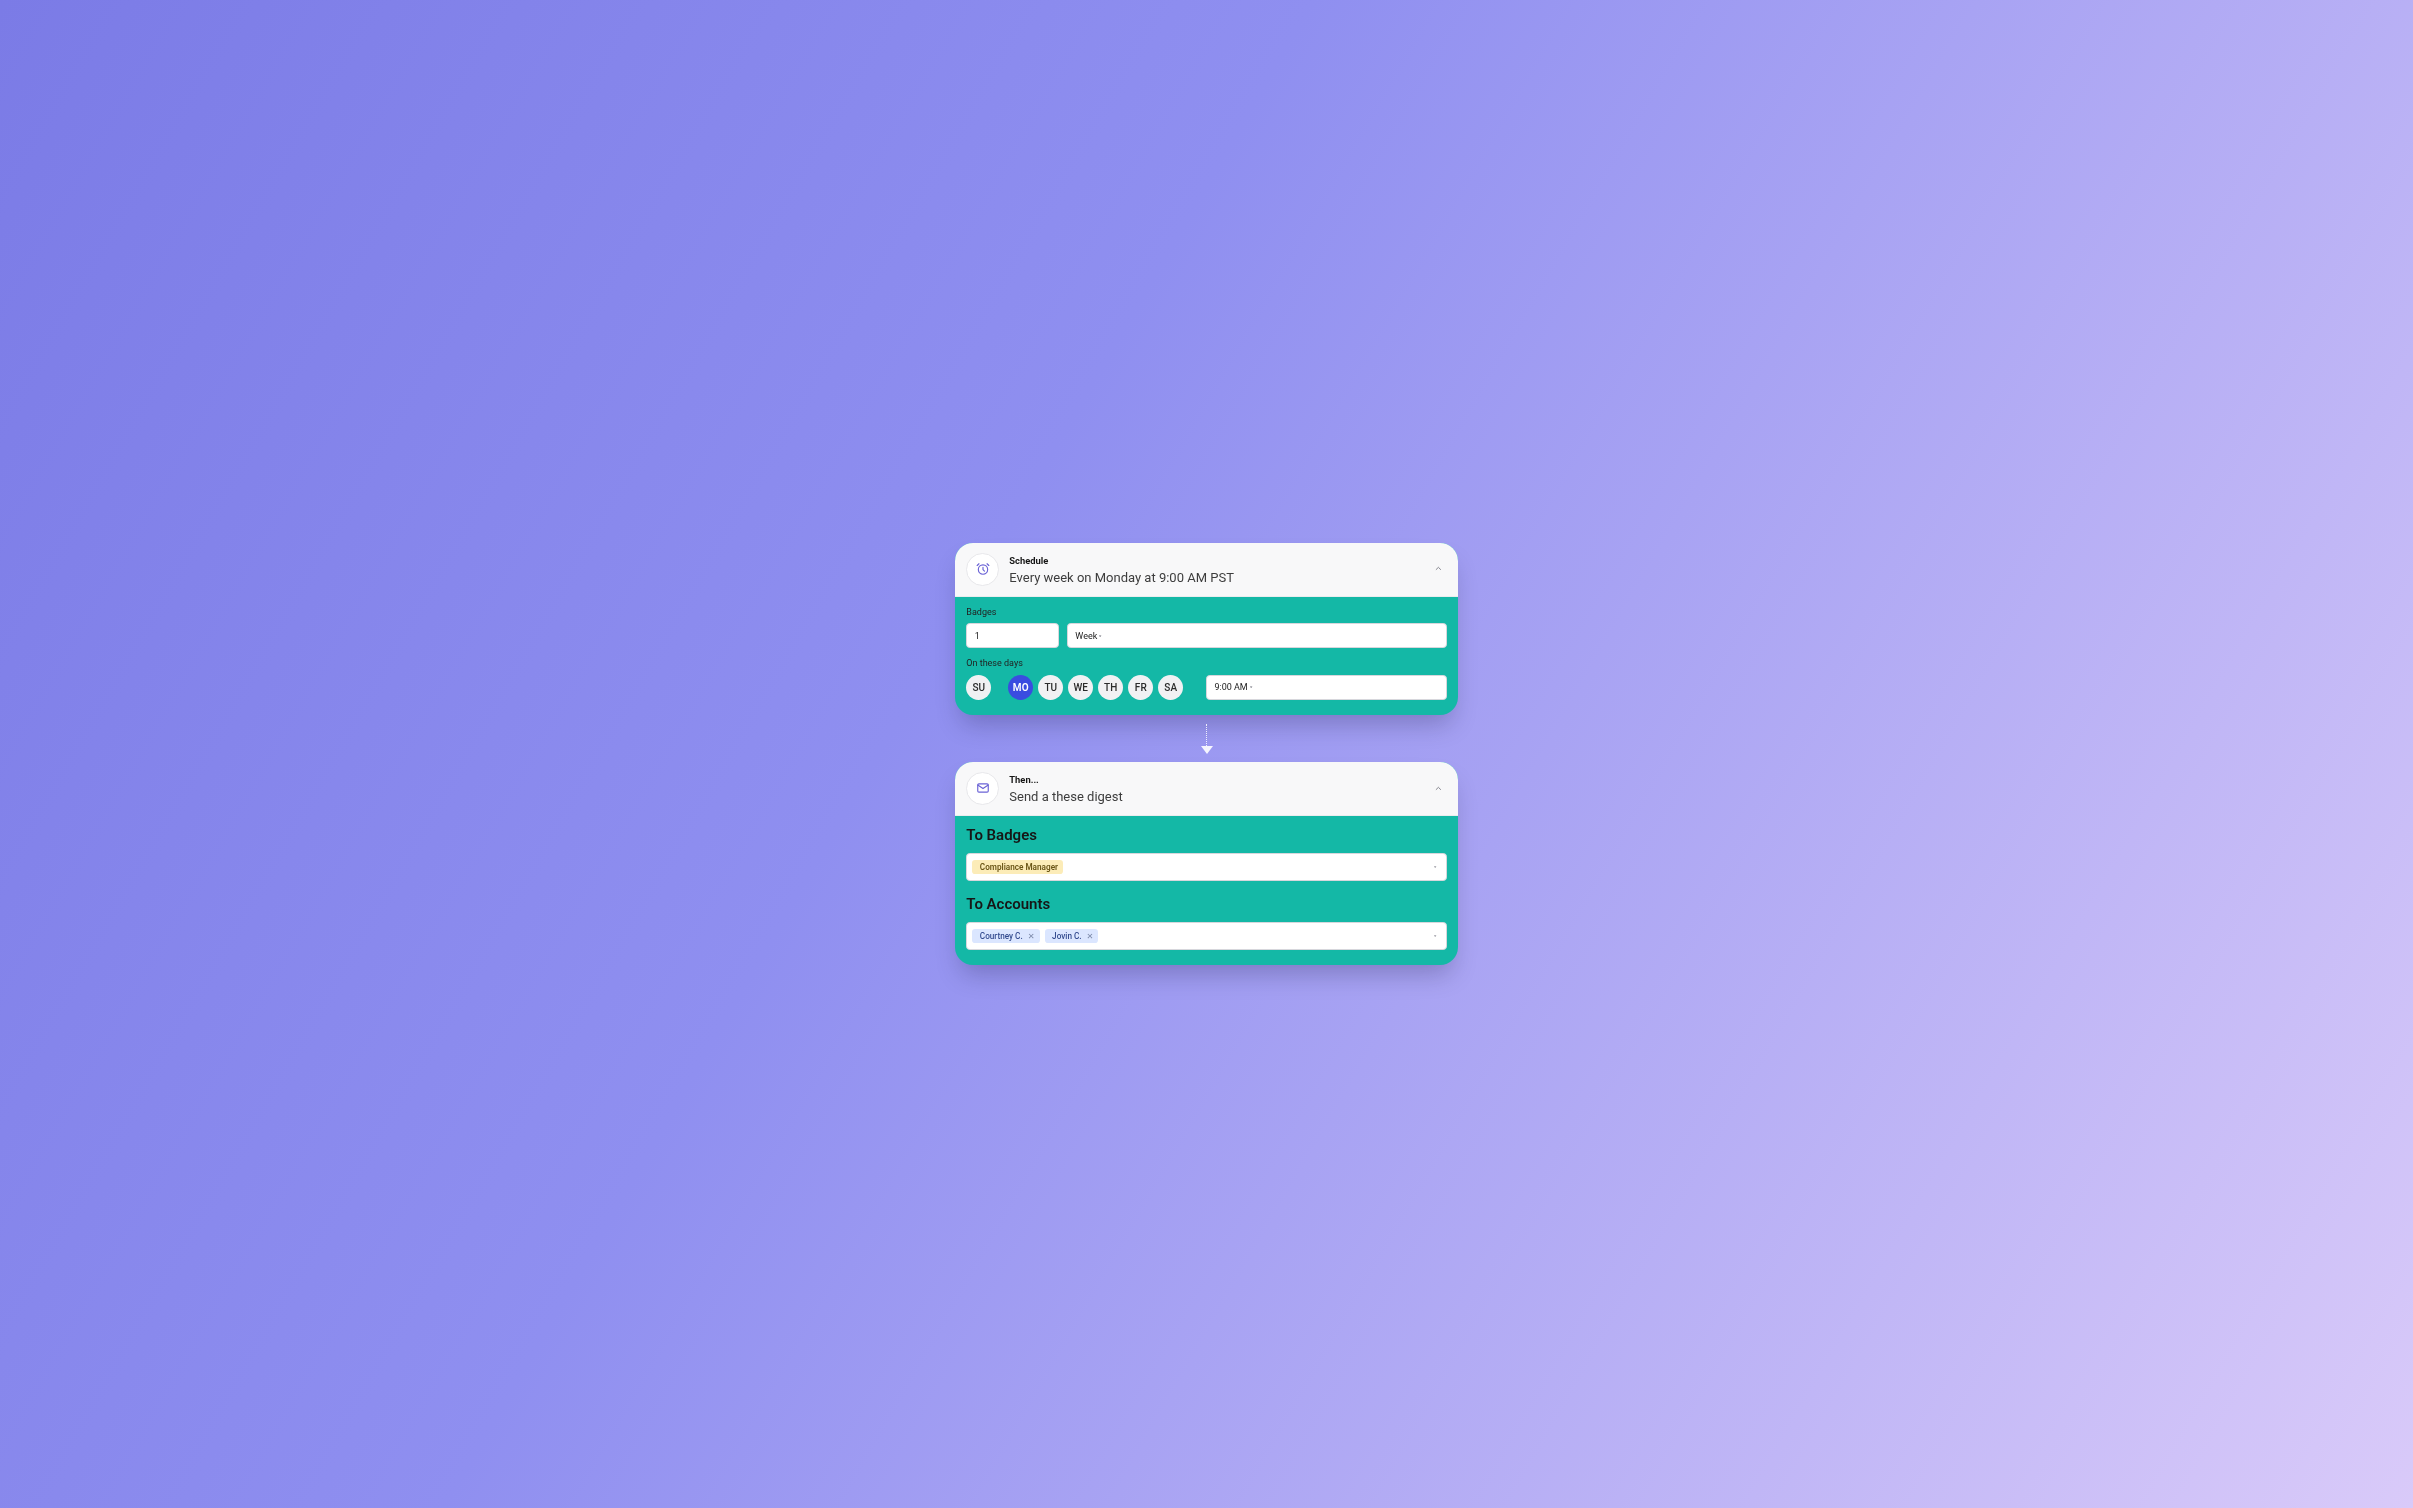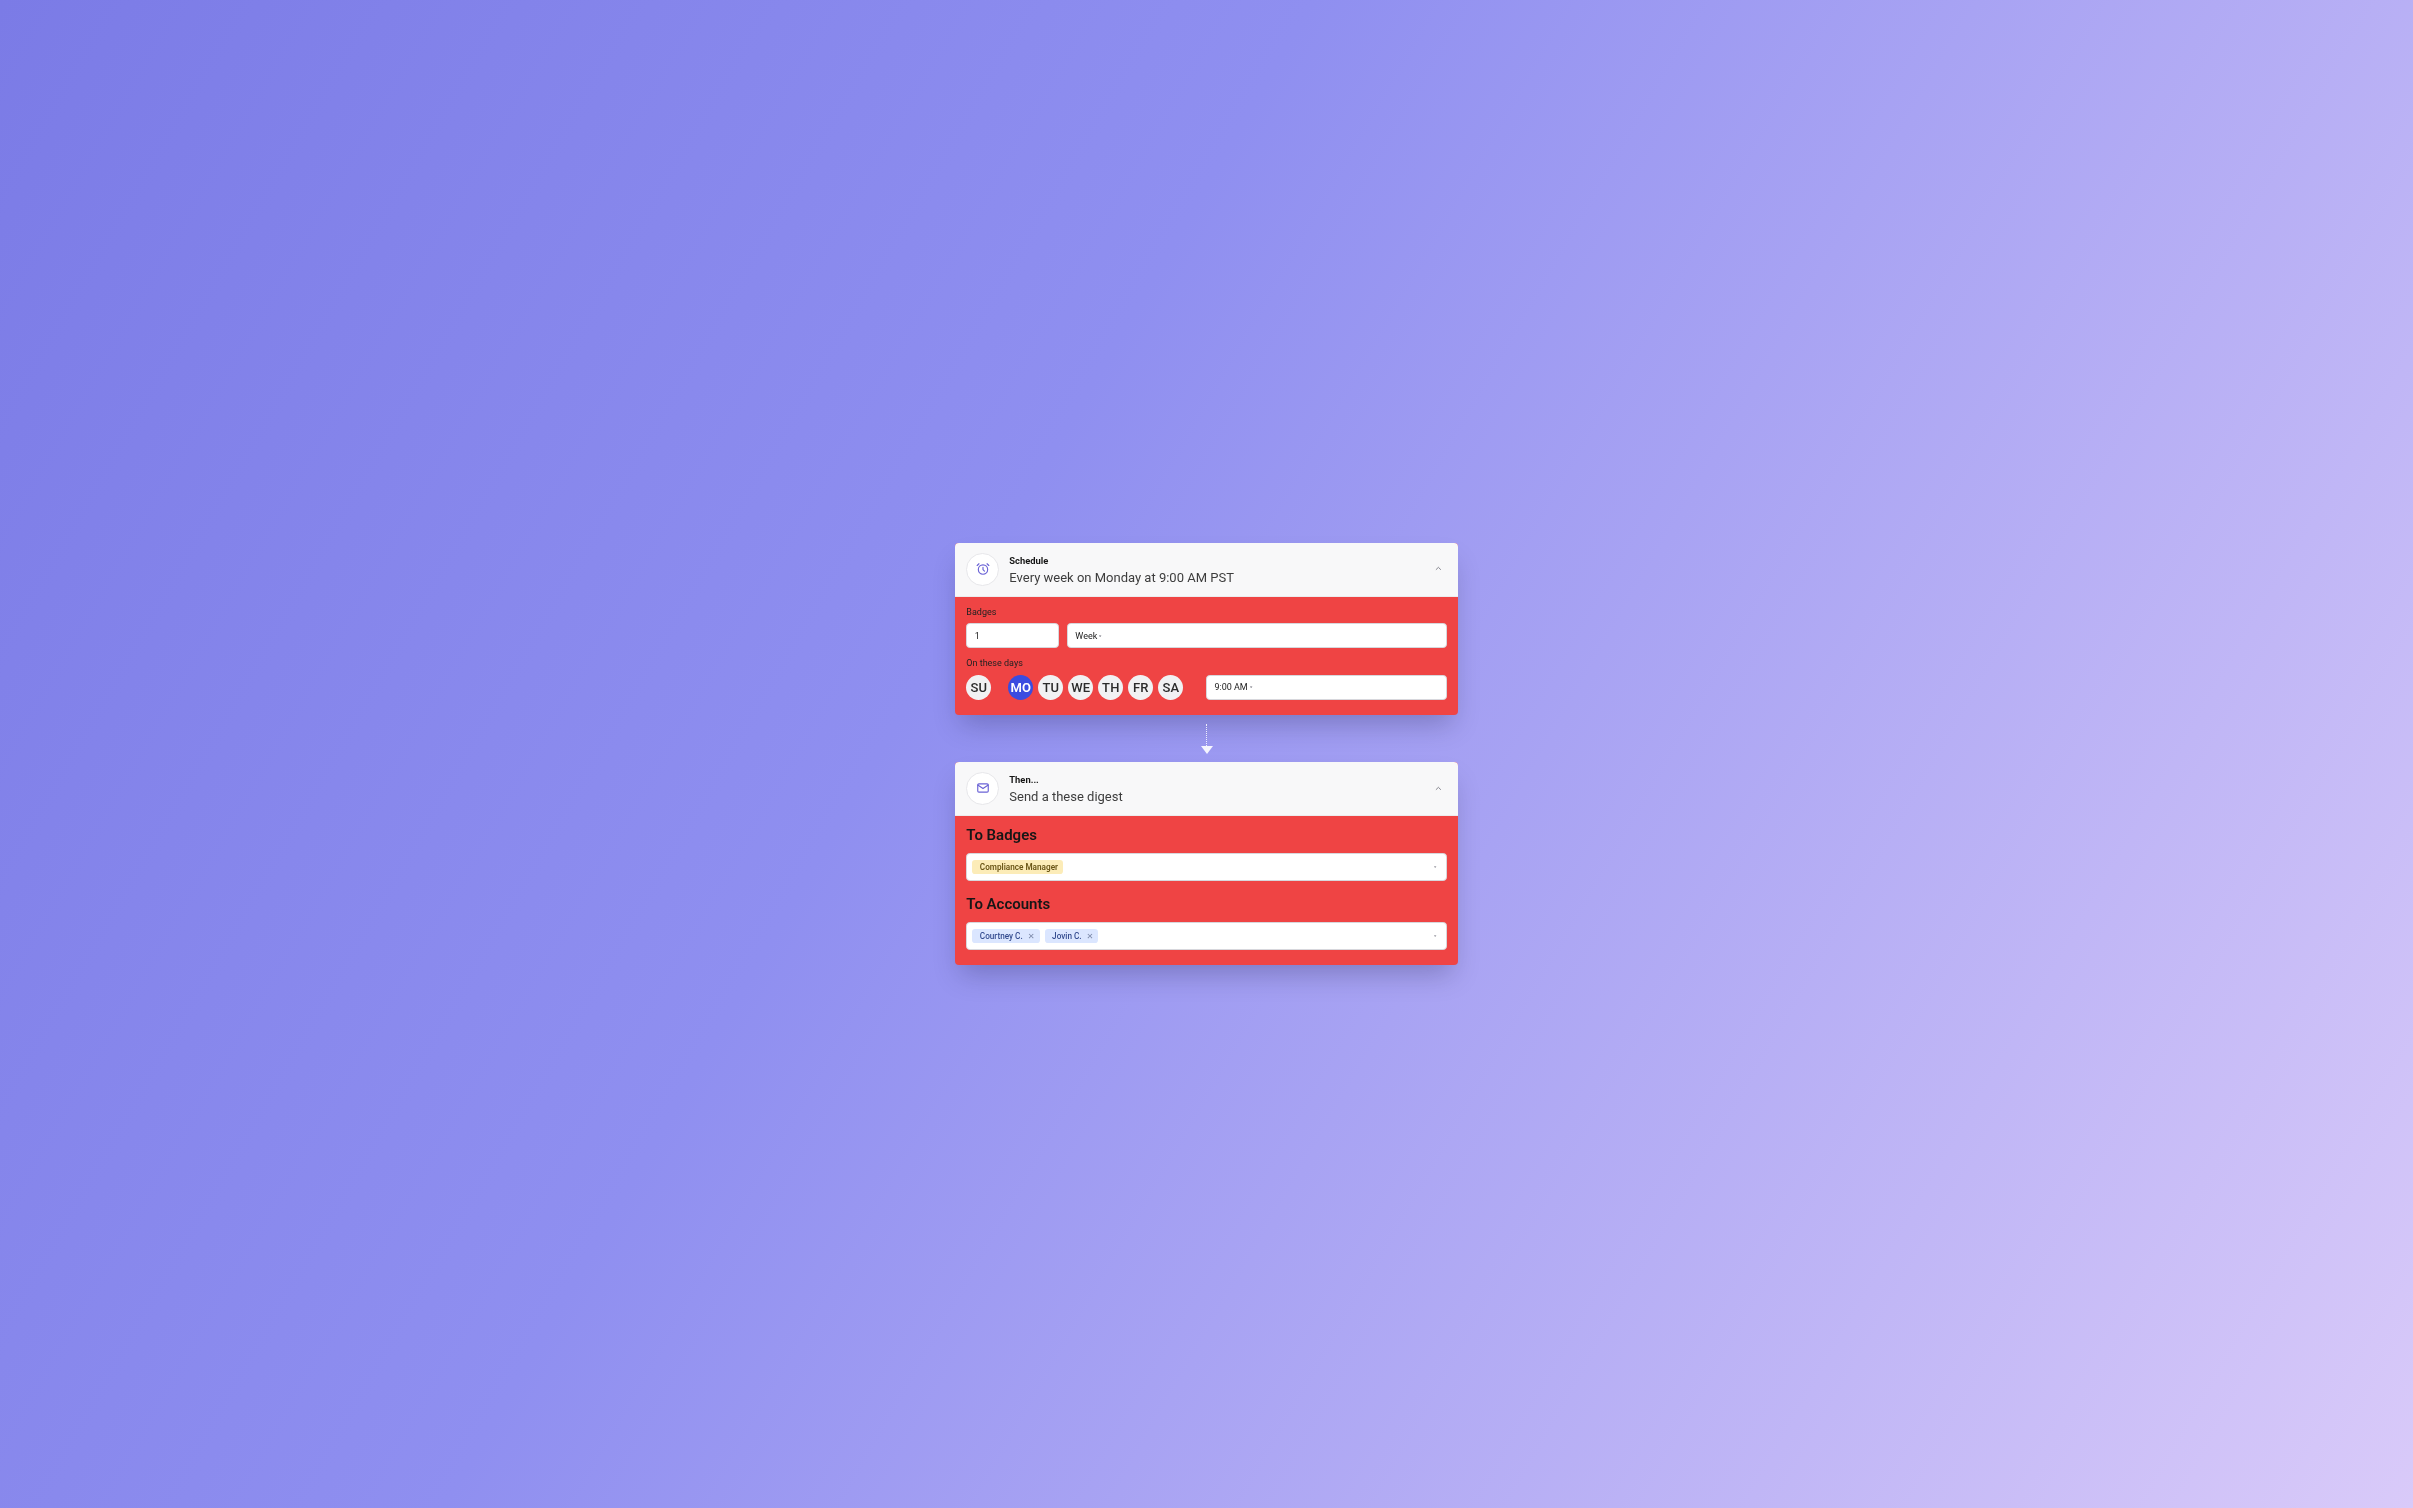--- a/index.html
+++ b/index.html
@@ -9,22 +9,22 @@
     background: linear-gradient(120deg, #7b7be6 0%, #8f8ff0 40%, #d9caf9 100%);
     min-height: 100vh;
     display: flex;
     flex-direction: column;
     align-items: center;
     justify-content: center;
     padding: 25px 12.6px;
   }
   .card {
     width: 503px;
-    background: #ef4444;
-    border-radius: 4px;
+    background: #14b8a6;
+    border-radius: 18px;
     box-shadow: 0 15px 25px -6.3px rgba(20,20,60,0.25);
     overflow: hidden;
   }
   .card-header {
     display: flex;
     align-items: center;
     gap: 10px;
     padding: 10px 11.3px;
     background: #f8f8f9;
     border-bottom: 0.6px solid #ececee;
@@ -69,21 +69,21 @@
   .select-wide { flex: 1; justify-content: flex-start; }
   .select .caret { color: #6b6b76; }
   .caret svg { width: 6.3px; height: 6.3px; display:block; }
 
   .days-row { display: flex; align-items: center; gap: 22.6px; }
   .days { display: flex; gap: 5px; }
   .day {
     width: 25px; height: 25px; border-radius: 50%;
     background: #f1f1f3; color: #2b2b2b;
     display: flex; align-items: center; justify-content: center;
-    font-size: 13px; font-weight: 500; letter-spacing: 0.1px;
+    font-size: 10px; font-weight: 500; letter-spacing: 0.1px;
     cursor: pointer;
     text-align: center;
   }
   .day.selected { background: #3a4ce0; color: #fff; font-weight: 600; margin-left: 12px; }
   .time-select { flex: 1; }
 
   .connector {
     display: flex; flex-direction: column; align-items: center;
     margin: 8.8px 0 8.8px;
   }

